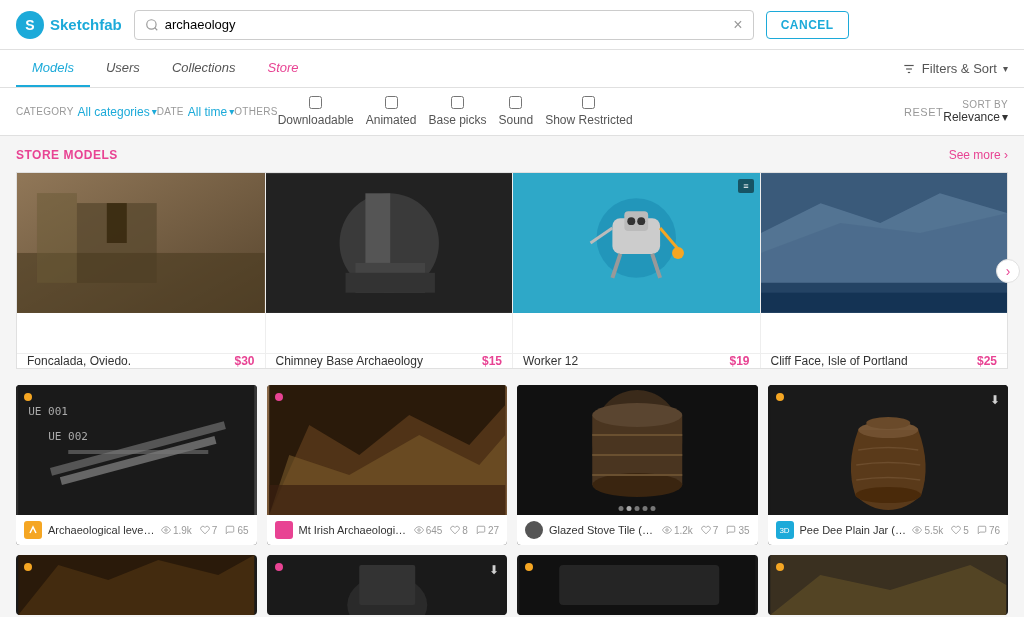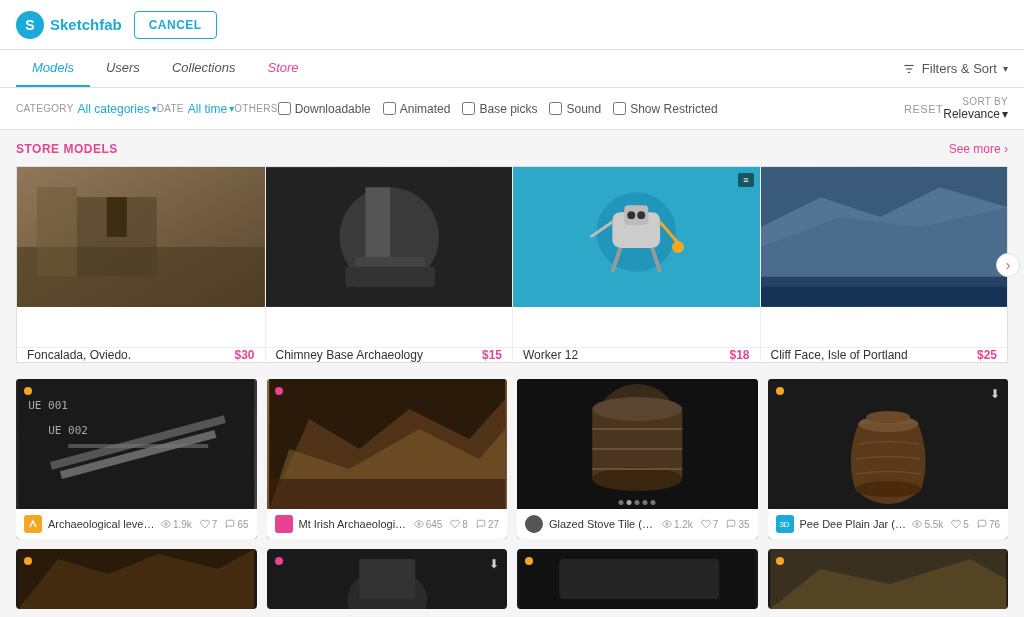--- a/index.html
+++ b/index.html
@@ -22,21 +22,21 @@
     .tab.store { color: #e84393; }
     .filters-sort-btn { display: flex; align-items: center; gap: 6px; color: #555; cursor: pointer; font-size: 13px; }
 
     
     .filter-bar { background: #fff; border-bottom: 1px solid #e0e0e0; padding: 8px 16px; display: flex; align-items: center; gap: 0; }
     .filter-group { display: flex; align-items: center; gap: 4px; }
     .filter-label { font-size: 10px; color: #999; text-transform: uppercase; letter-spacing: 0.3px; display: block; }
     .filter-value { color: #1caad9; font-size: 12px; cursor: pointer; display: flex; align-items: center; gap: 2px; }
     .filter-dropdown { font-size: 10px; color: #1caad9; }
     .checkbox-group { display: flex; align-items: center; gap: 12px; flex: 1; }
-    .checkbox-item { display: flex; align-items: center; gap: 4px; font-size: 12px; color: #555; cursor: pointer; }
+    .checkbox-item { display: flex; align-items: center; gap: 4px; font-size: 12px; color: #555; cursor: pointer; flex-direction: column; }
     .checkbox-item input { cursor: pointer; }
     .reset-btn { color: #999; font-size: 11px; cursor: pointer; text-transform: uppercase; letter-spacing: 0.5px; margin-left: auto; }
     .sort-group { display: flex; flex-direction: column; align-items: flex-end; }
     .sort-value { color: #333; font-size: 12px; cursor: pointer; display: flex; align-items: center; gap: 2px; }
 
     
     .main-content { background: #f5f5f5; padding: 12px 16px; overflow-y: auto; height: calc(617px - 50px - 38px - 42px); }
 
     
     .section-header { display: flex; align-items: center; justify-content: space-between; margin-bottom: 10px; }
@@ -75,20 +75,28 @@
 
     .store-wrapper { position: relative; }
   </style>
 </head>
 <body>
 
 <div class="header">
   <div class="logo">
     <div class="logo-icon">S</div>
     <span>Sketchfab</span>
+  </div>
+  <div class="search-bar">
+    <svg width="14" height="14" viewBox="0 0 24 24" fill="none" stroke="#999" stroke-width="2" style="margin-right:6px;flex-shrink:0">
+        <circle cx="11" cy="11" r="8"></circle>
+        <line x1="21" y1="21" x2="16.65" y2="16.65"></line>
+      </svg>
+    <input type="text" value="archaeology" style="">
+    <span class="search-clear">×</span>
   </div>
   <button class="cancel-btn">CANCEL</button>
 </div>
 
 <div class="nav-tabs">
   <div class="tabs">
     <a class="tab active">Models</a>
     <a class="tab">Users</a>
     <a class="tab">Collections</a>
     <a class="tab store">Store</a>
@@ -217,21 +225,21 @@
             <line x1="140" y1="81" x2="148" y2="105" stroke="#999" stroke-width="4"></line>
 
             <line x1="100" y1="55" x2="78" y2="70" stroke="#bbb" stroke-width="3"></line>
             <line x1="148" y1="55" x2="166" y2="76" stroke="#f5a623" stroke-width="3"></line>
             <circle cx="166" cy="80" r="6" fill="#f5a623"></circle>
           </svg>
           <div style="position:absolute;top:6px;right:6px;background:rgba(0,0,0,0.5);color:white;font-size:9px;padding:2px 5px;border-radius:2px;">≡</div>
         </div>
         <div class="store-card-info">
           <span class="store-card-title">Worker 12</span>
-          <span class="store-card-price">$18</span>
+          <span class="store-card-price">$19</span>
         </div>
       </div>
 
       <div class="store-card" style="border-left:1px solid #eee;">
         <div class="store-card-img img-cliff">
           <svg width="100%" height="140" viewBox="0 0 248 140">
             <rect width="248" height="140" fill="#3a5a7a"></rect>
             <polygon points="0,140 0,60 60,30 120,50 180,20 248,40 248,140" fill="#5a7a9a" opacity="0.8"></polygon>
             <polygon points="0,140 0,80 80,50 160,60 248,40 248,140" fill="#4a6a8a" opacity="0.7"></polygon>
             <rect x="0" y="110" width="248" height="30" fill="#1a3a5a" opacity="0.8"></rect>

